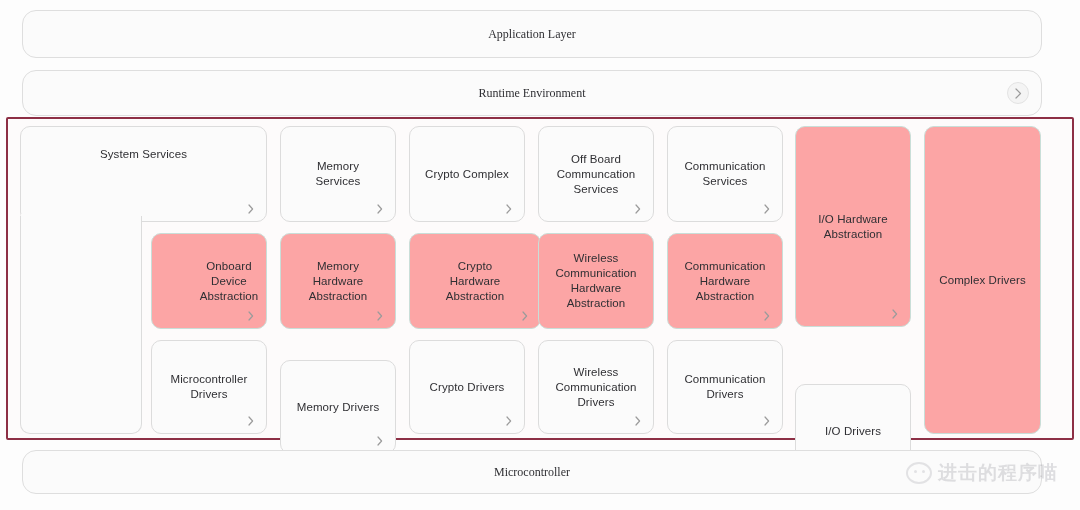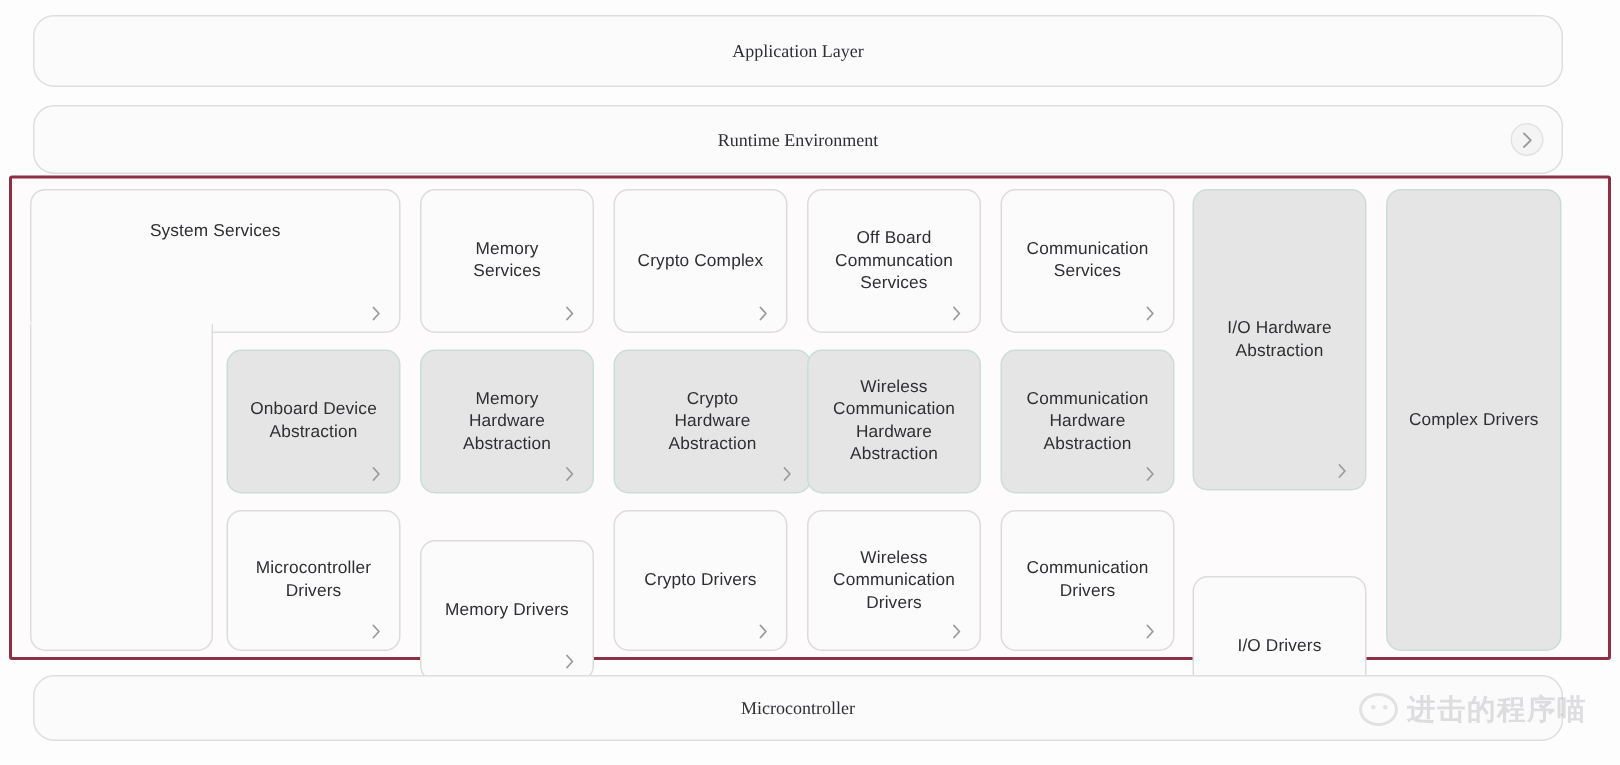--- a/index.html
+++ b/index.html
@@ -42,21 +42,21 @@
     border-radius: 14px;
     display: flex;
     align-items: center;
     justify-content: center;
     color: #2f2f33;
     font-size: 12px;
     font-family: Liberation Serif, serif;
   }
 
   
-  .hwa { border-color: #c9ded8; background: #e5e5e5; }
+  .hwa { border-color: #c9ded8; background: #fca5a5; }
 
   
   .chev {
     position: absolute;
     right: 7px;
     bottom: 4px;
     width: 17px; height: 17px;
     display: flex; align-items: center; justify-content: center;
     color: #9b9b9b;
     font-size: 12px;
@@ -195,21 +195,21 @@
       <svg width="6" height="10" viewBox="0 0 6 10">
           <path d="M1 1 L4.6 5 L1 9" fill="none" stroke="currentColor" stroke-width="1.2" stroke-linecap="round" stroke-linejoin="round"></path>
         </svg>
     </span>
   </div>
 
   <div class="box hwa" style="left:924px; top:126px; width:117px; height:308px;">
     <span class="lbl">Complex Drivers</span>
   </div>
 
-  <div class="box hwa" style="left:151px; top:233px; width:116px; height:96px;">
+  <div class="box hwa" style="left:151px; top:233px; width:116px; height:96px;padding-left:40px;">
     <span class="lbl">Onboard Device<br>Abstraction</span>
     <span class="chev">
       <svg width="6" height="10" viewBox="0 0 6 10">
           <path d="M1 1 L4.6 5 L1 9" fill="none" stroke="currentColor" stroke-width="1.2" stroke-linecap="round" stroke-linejoin="round"></path>
         </svg>
     </span>
   </div>
 
   <div class="box hwa" style="left:280px; top:233px; width:116px; height:96px;">
     <span class="lbl">Memory<br>Hardware<br>Abstraction</span>

